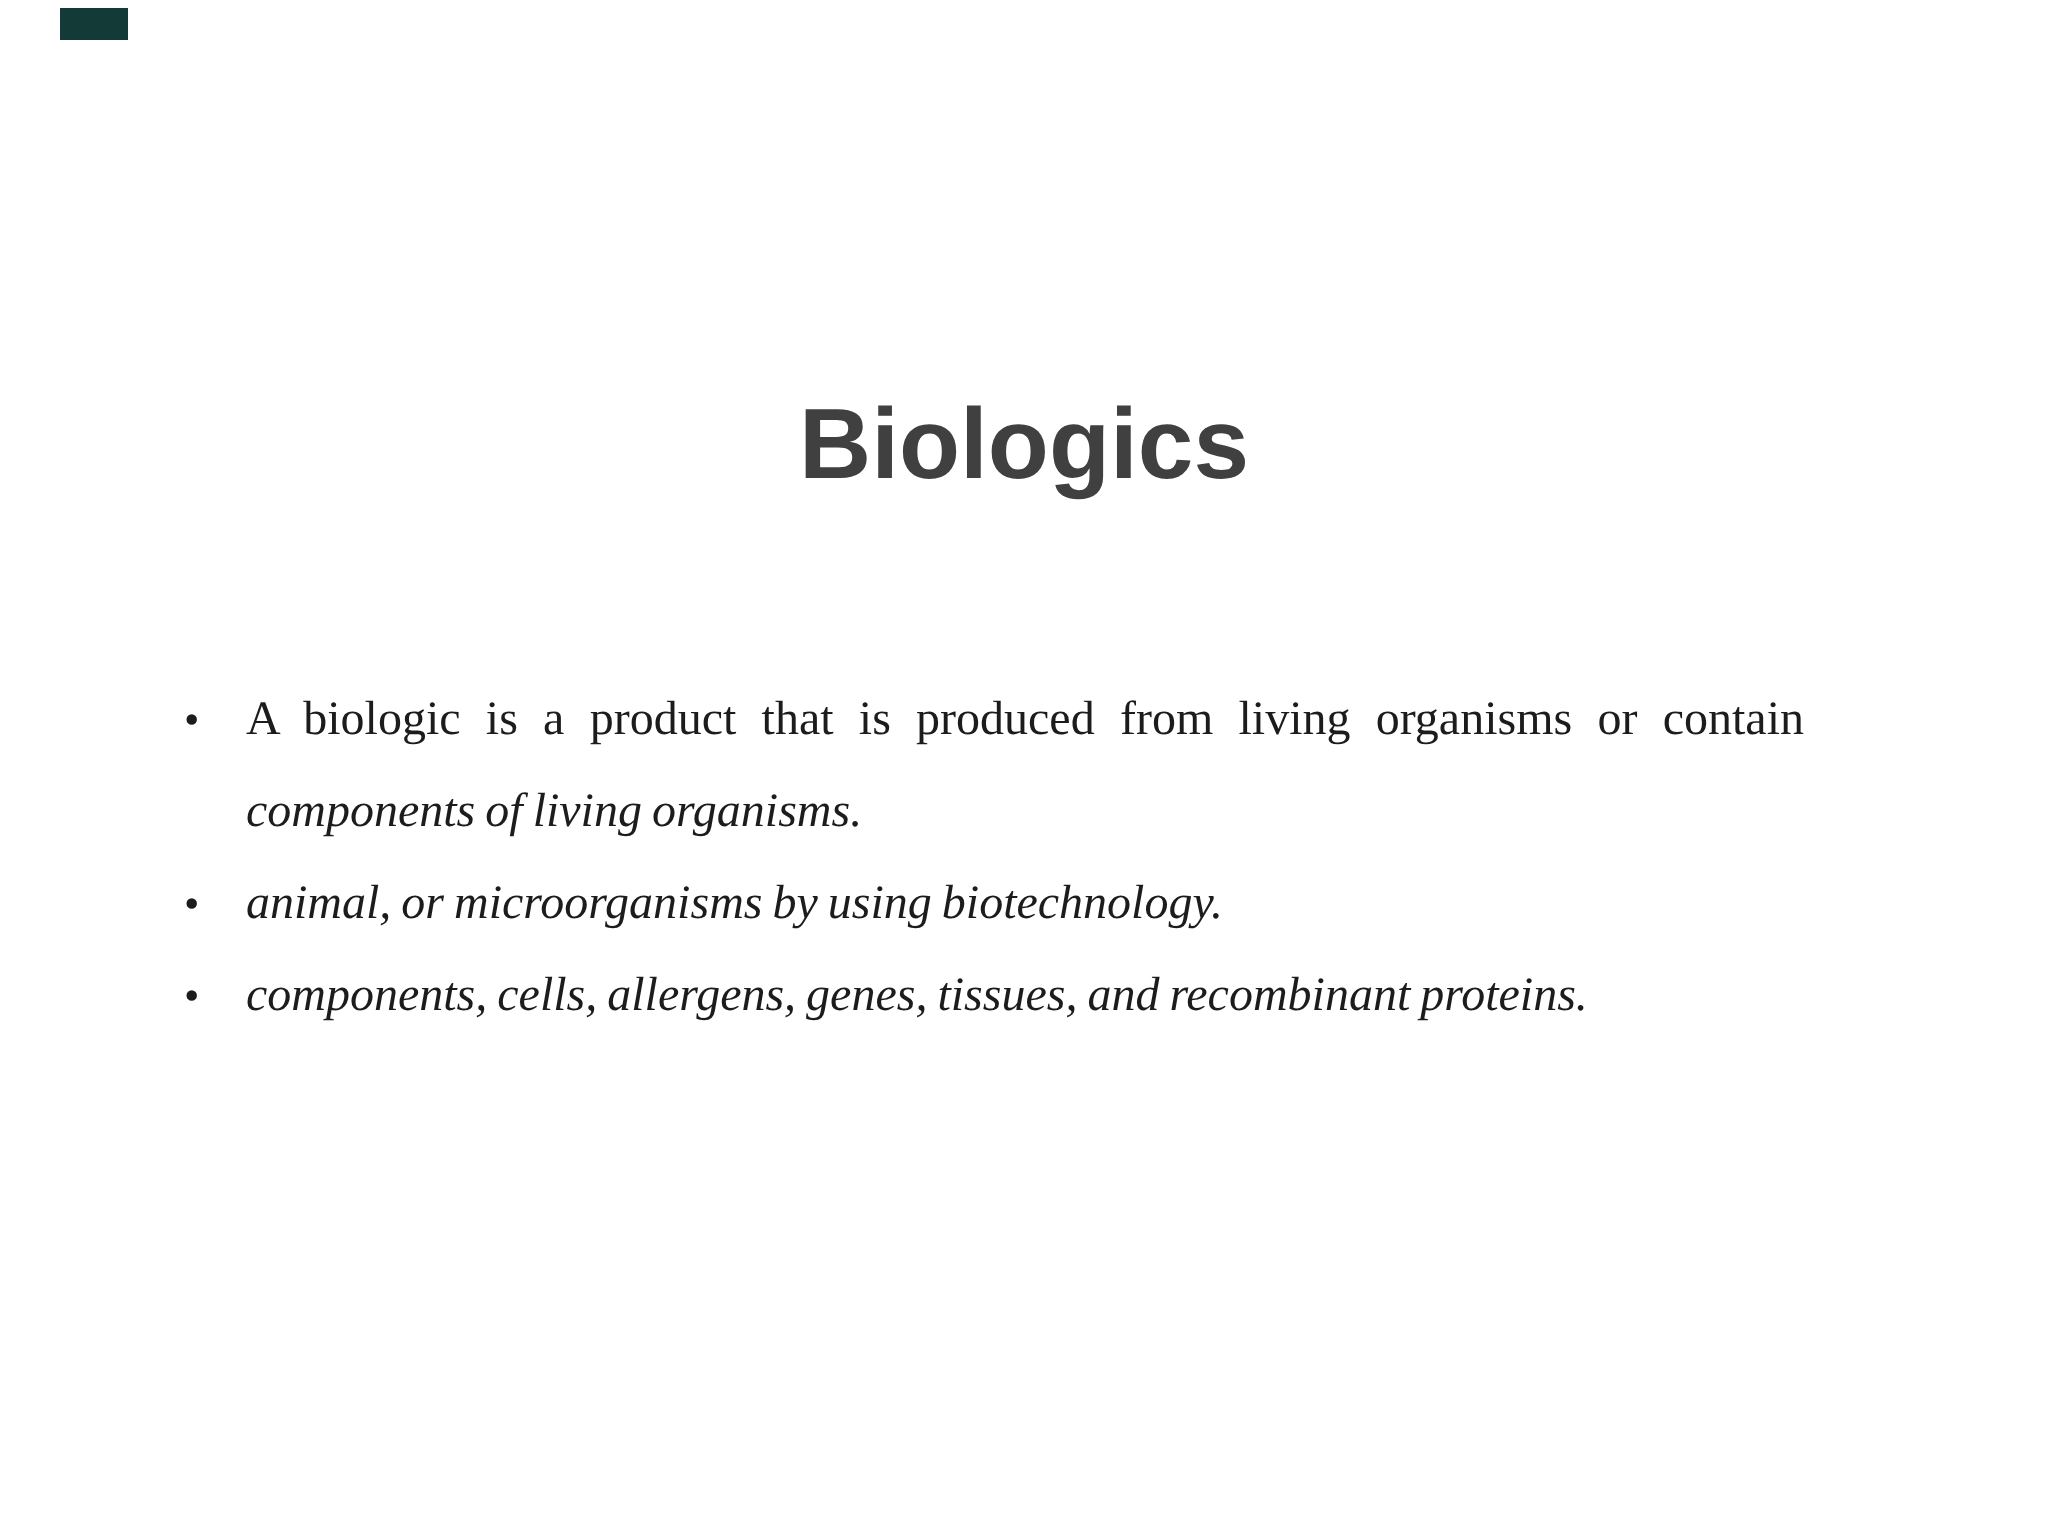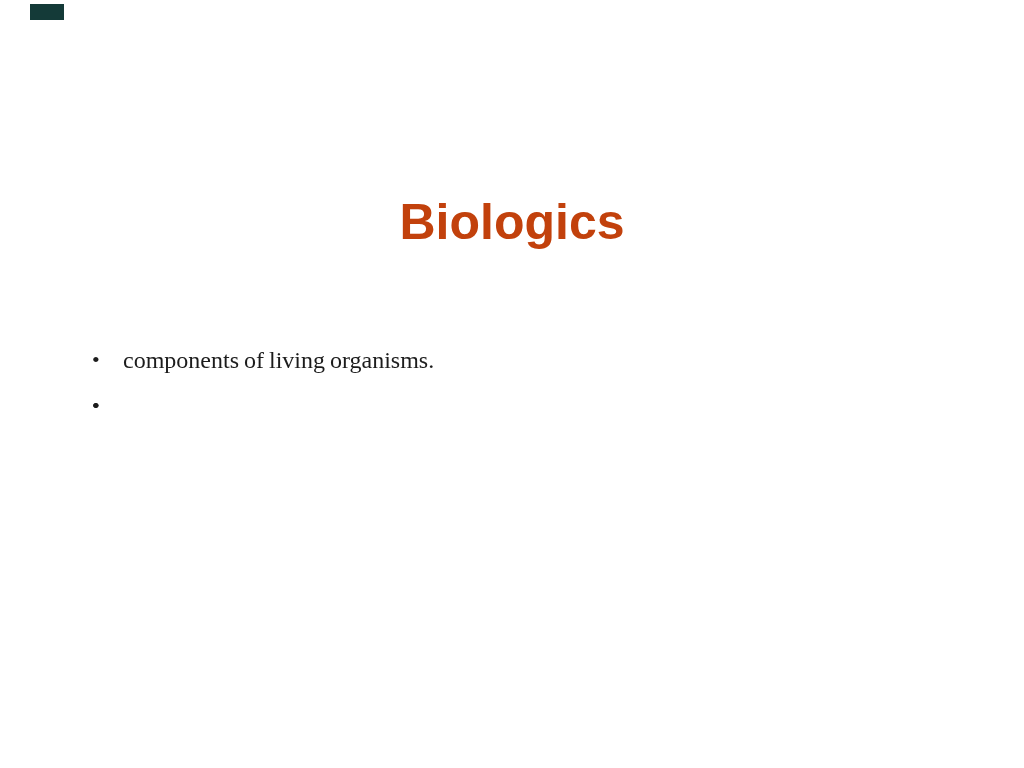--- a/index.html
+++ b/index.html
@@ -25,21 +25,21 @@
   .slide-title {
     position: absolute;
     top: 196px;
     left: 0;
     width: 100%;
     text-align: center;
     font-family: "Liberation Sans", sans-serif;
     font-weight: bold;
     font-size: 50px;
     line-height: 52px;
-    color: #c2410c;
+    color: #404040;
   }
   .bullet-list {
     position: absolute;
     left: 90px;
     top: 337px;
     width: 812px;
     font-family: "Liberation Serif", serif;
     font-size: 24px;
     line-height: 46px;
     color: #1c1c1c;
@@ -57,41 +57,45 @@
   }
   .bline {
     text-align: justify;
     text-justify: inter-word;
   }
   .bline.full {
     text-align-last: justify;
   }
   .bline.last {
     text-align-last: auto;
+    font-style: italic;
   }
 </style>
 </head>
 <body>
 
 <div class="slide">
 
   <div class="corner-marker"></div>
 
   <div class="slide-title">Biologics</div>
 
   <div class="bullet-list">
 
     <div class="bullet-item">
       <span class="bullet-glyph">•</span>
+      <div class="bline full">A biologic is a product that is produced from living organisms or contain</div>
       <div class="bline last">components of living organisms.</div>
     </div>
 
     <div class="bullet-item">
       <span class="bullet-glyph">•</span>
+      <div class="bline last">animal, or microorganisms by using biotechnology.</div>
     </div>
 
     <div class="bullet-item">
       <span class="bullet-glyph">•</span>
+      <div class="bline last">components, cells, allergens, genes, tissues, and recombinant proteins.</div>
     </div>
 
   </div>
 
 </div>
 
 </body></html>

